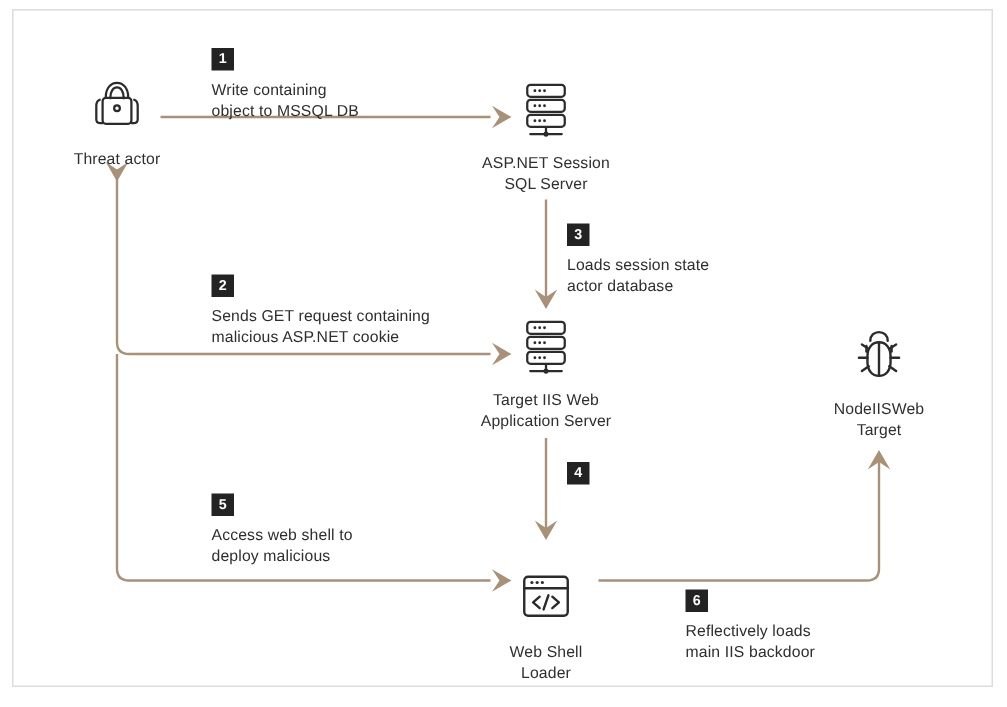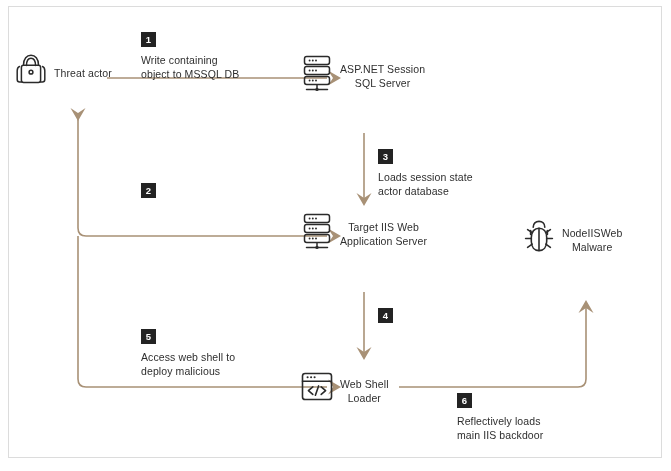--- a/index.html
+++ b/index.html
@@ -24,21 +24,21 @@
   }
   svg#wires{
     position:absolute;
     left:0; top:0;
     width:671px; height:471px;
     pointer-events:none;
   }
   .node{
     position:absolute;
     display:flex;
-    flex-direction:row;
+    flex-direction:column;
     align-items:center;
     width:140px;
     text-align:center;
   }
   .node .glyph{
     width:46px;height:46px;
     display:flex;align-items:center;justify-content:center;
   }
   .node .caption{
     margin-top:7px;
@@ -193,24 +193,24 @@
           <path d="M14.2,28.2 L9.6,31.4"></path>
           <path d="M27.8,28.2 L32.4,31.4"></path>
           <path d="M14.2,16.6 L9.6,13.6"></path>
           <path d="M27.8,16.6 L32.4,13.6"></path>
           <path d="M13.3,21.5 C13.3,15.6 16.6,12.2 21,12.2 C25.4,12.2 28.7,15.6 28.7,21.5 L28.7,25.2 C28.7,31.2 25.4,34.6 21,34.6 C16.6,34.6 13.3,31.2 13.3,25.2 Z"></path>
           <path d="M21,12.4 L21,34.4"></path>
         </g>
       </svg>
     </div>
     <div class="caption">NodeIISWeb
-Malware</div>
-  </div>
-
-  <div class="node" style="left:294px; top:365px;">
+Target</div>
+  </div>
+
+  <div class="node" style="left:294px; top:376px;">
     <div class="glyph">
       <svg width="42" height="42" viewBox="0 0 42 42" xmlns="http://www.w3.org/2000/svg">
         <g fill="none" stroke="#2b2b2b" stroke-width="1.6" stroke-linecap="round" stroke-linejoin="round">
           <rect x="6.5" y="6.5" width="29" height="26" rx="2.6"></rect>
           <path d="M6.5,14.2 L35.5,14.2"></path>
           <path d="M16.8,19.8 L12.4,23.6 L16.8,27.4"></path>
           <path d="M25.2,19.8 L29.6,23.6 L25.2,27.4"></path>
           <path d="M22.6,18.9 L19.4,28.3"></path>
         </g>
         <g fill="#2b2b2b">
@@ -225,20 +225,22 @@
   </div>
 
   <div class="step" style="left:141px; top:29px;">
     <div class="badge">1</div>
     <div class="label">Write containing
 object to MSSQL DB</div>
   </div>
 
   <div class="step" style="left:141px; top:180px; width:260px;">
     <div class="badge">2</div>
+    <div class="label">Sends GET request containing
+malicious ASP.NET cookie</div>
   </div>
 
   <div class="step" style="left:378px; top:146px;">
     <div class="badge">3</div>
     <div class="label">Loads session state
 actor database</div>
   </div>
 
   <div class="step" style="left:378px; top:305px;">
     <div class="badge">4</div>

